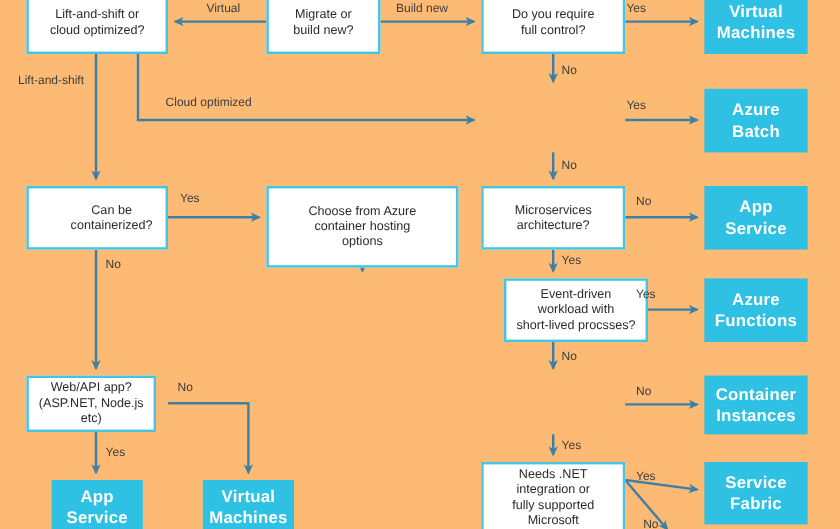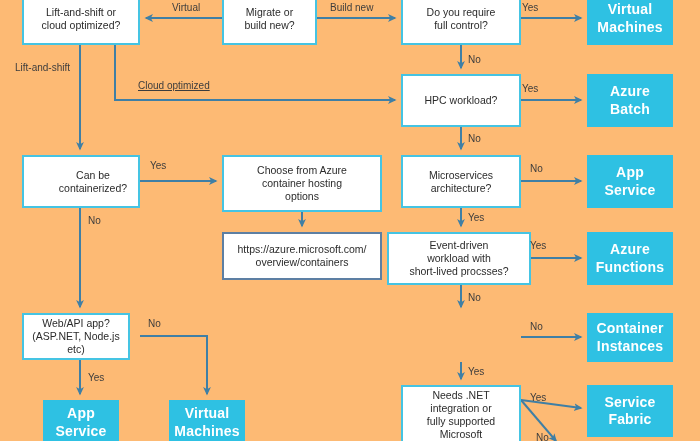--- a/index.html
+++ b/index.html
@@ -129,49 +129,42 @@
 build new?</span>
     </div>
     <div class="node decision" style="left: 401px; top: -8px; width: 120px; height: 53px;">
       <span class="label">Do you require
 full control?</span>
     </div>
     <div class="node result" style="left: 587px; top: -8px; width: 86px; height: 53px;">
       <span class="label">Virtual
 Machines</span>
     </div>
-    <div class="node decision" style="left: 401px; top: 74px; width: 120px; height: 53px;">
-      <span class="label">HPC workload?</span>
-    </div>
     <div class="node result" style="left: 587px; top: 74px; width: 86px; height: 53px;">
       <span class="label">Azure
 Batch</span>
     </div>
     <div class="node decision" style="left: 22px; top: 155px; width: 118px; height: 53px; padding-left: 24px;">
       <span class="label">Can be
 containerized?</span>
     </div>
-    <div class="node decision" style="left: 222px; top: 155px; width: 160px; height: 57px; justify-content: center;">
+    <div class="node decision" style="left: 222px; top: 155px; width: 160px; height: 68px; justify-content: center;">
       <span class="label">Choose from Azure
 container hosting
 options</span>
     </div>
     <div class="node decision" style="left: 401px; top: 155px; width: 120px; height: 53px;">
       <span class="label">Microservices
 architecture?</span>
     </div>
     <div class="node result" style="left: 587px; top: 155px; width: 86px; height: 53px;">
       <span class="label">App
 Service</span>
     </div>
-    <div class="node link-note" style="left: 222px; top: 232px; width: 160px; height: 48px;">
-      <span class="label">https://azure.microsoft.com/
-overview/containers</span>
-    </div>
-    <div class="node decision" style="left: 387px; top: 232px; width: 144px; height: 53px;">
+    <div class="node decision" style="left: 420px; top: 232px; width: 120px; height: 53px;">
       <span class="label">Event-driven
 workload with
 short-lived procsses?</span>
     </div>
     <div class="node result" style="left: 587px; top: 232px; width: 86px; height: 53px;">
       <span class="label">Azure
 Functions</span>
     </div>
     <div class="node decision" style="left: 22px; top: 313px; width: 108px; height: 47px;">
       <span class="label">Web/API app?
@@ -197,21 +190,21 @@
     </div>
     <div class="node result" style="left: 169px; top: 400px; width: 76px; height: 45px;">
       <span class="label">Virtual
 Machines</span>
     </div>
     <div class="edge-label" style="left: 172px; top: 2px;">Virtual</div>
     <div class="edge-label" style="left: 330px; top: 2px;">Build new</div>
     <div class="edge-label" style="left: 522px; top: 2px;">Yes</div>
     <div class="edge-label" style="left: 468px; top: 54px;">No</div>
     <div class="edge-label" style="left: 15px; top: 62px;">Lift-and-shift</div>
-    <div class="edge-label" style="left: 138px; top: 80px; text-decoration: underline;">Cloud optimized</div>
+    <div class="edge-label" style="left: 138px; top: 80px;">Cloud optimized</div>
     <div class="edge-label" style="left: 522px; top: 83px;">Yes</div>
     <div class="edge-label" style="left: 468px; top: 133px;">No</div>
     <div class="edge-label" style="left: 150px; top: 160px;">Yes</div>
     <div class="edge-label" style="left: 530px; top: 163px;">No</div>
     <div class="edge-label" style="left: 88px; top: 215px;">No</div>
     <div class="edge-label" style="left: 468px; top: 212px;">Yes</div>
     <div class="edge-label" style="left: 530px; top: 240px;">Yes</div>
     <div class="edge-label" style="left: 468px; top: 292px;">No</div>
     <div class="edge-label" style="left: 148px; top: 318px;">No</div>
     <div class="edge-label" style="left: 530px; top: 321px;">No</div>

